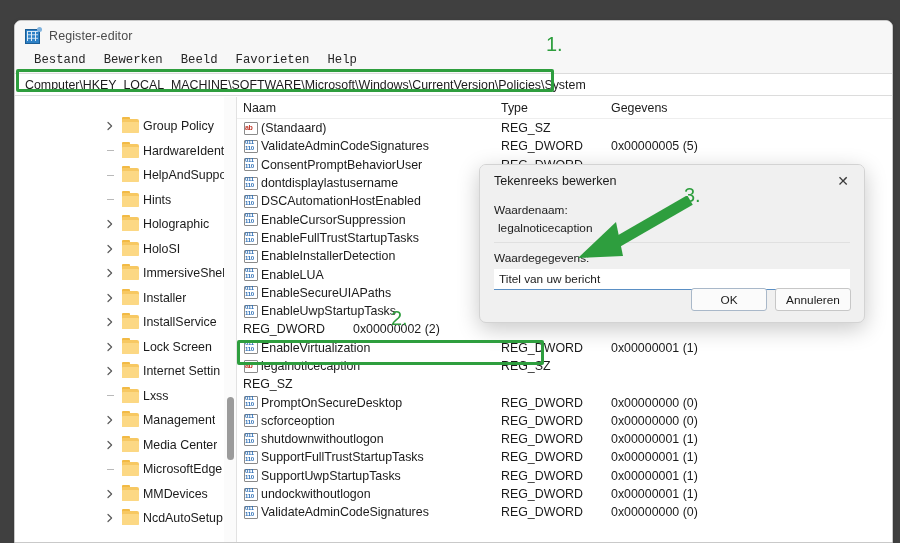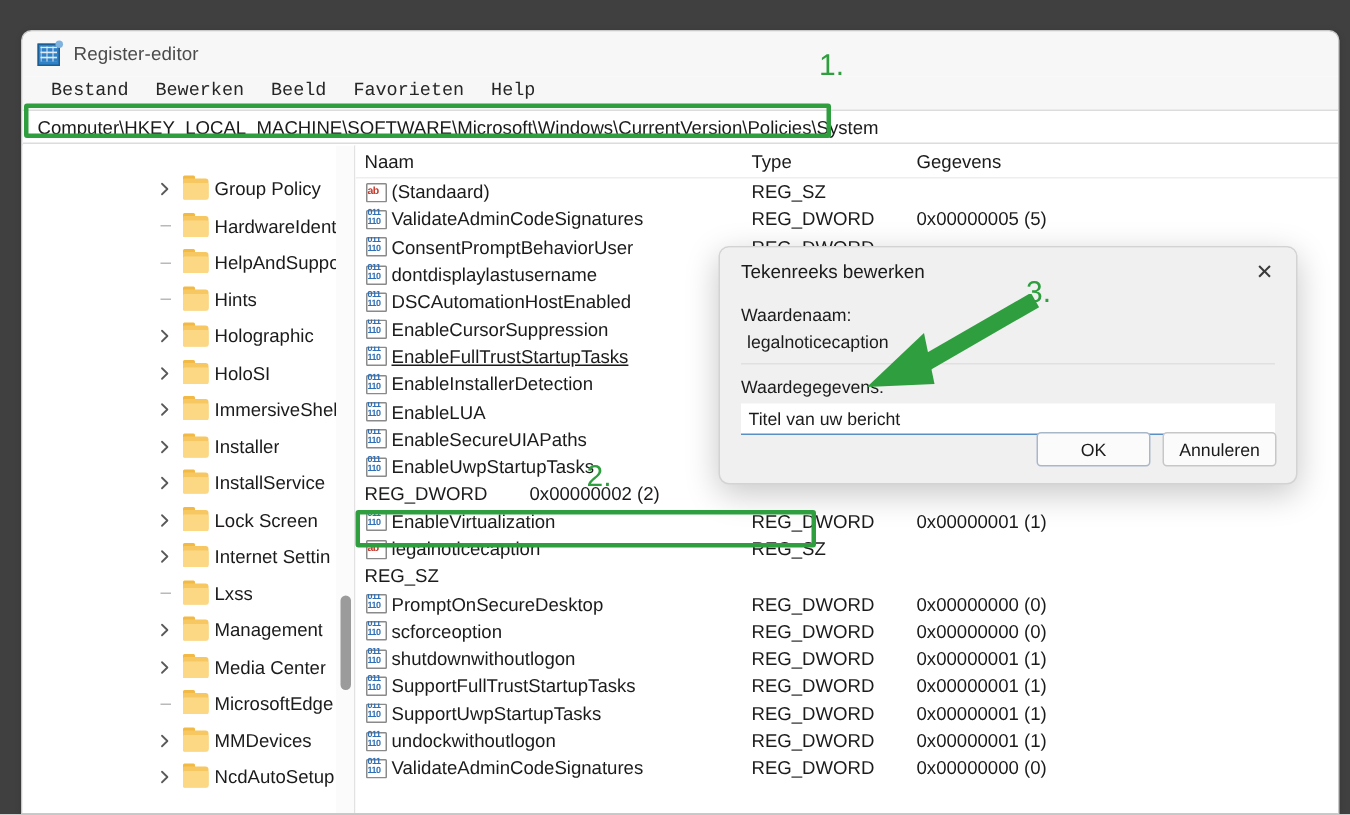--- a/index.html
+++ b/index.html
@@ -696,21 +696,21 @@
                   <span class="pg"></span>
                   <span class="txt">011</span>
                   <span class="txt2">110</span>
                 </span>
                 <span>EnableCursorSuppression</span>
               </div>
               <div class="cell c-type"></div>
               <div class="cell c-data"></div>
             </div>
             <div class="list-row">
-              <div class="cell c-name" style="display: flex; align-items: flex-start; text-decoration: underline;">
+              <div class="cell c-name" style="display: flex; align-items: flex-end;">
                 <span class="vicon dw">
                   <span class="pg"></span>
                   <span class="txt">011</span>
                   <span class="txt2">110</span>
                 </span>
                 <span>EnableFullTrustStartupTasks</span>
               </div>
               <div class="cell c-type"></div>
               <div class="cell c-data"></div>
             </div>

